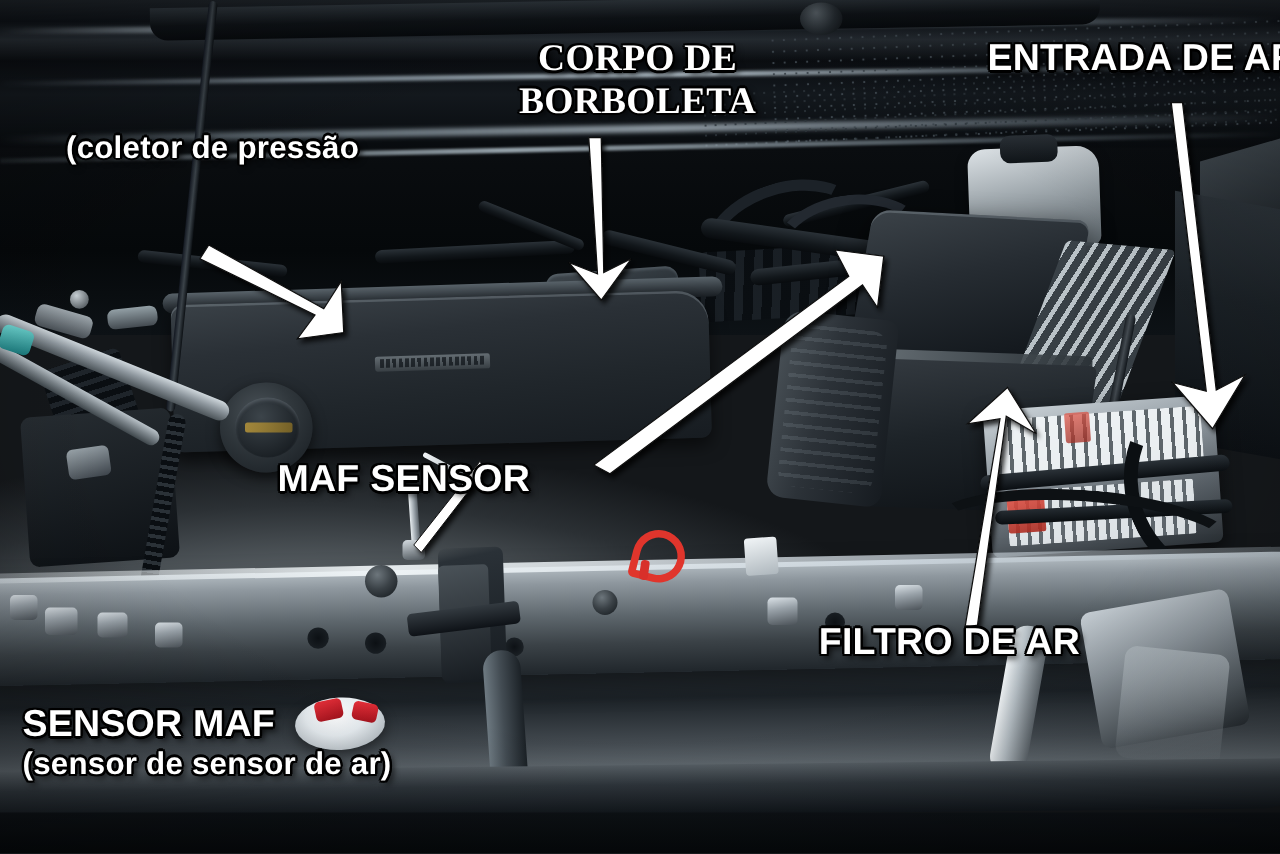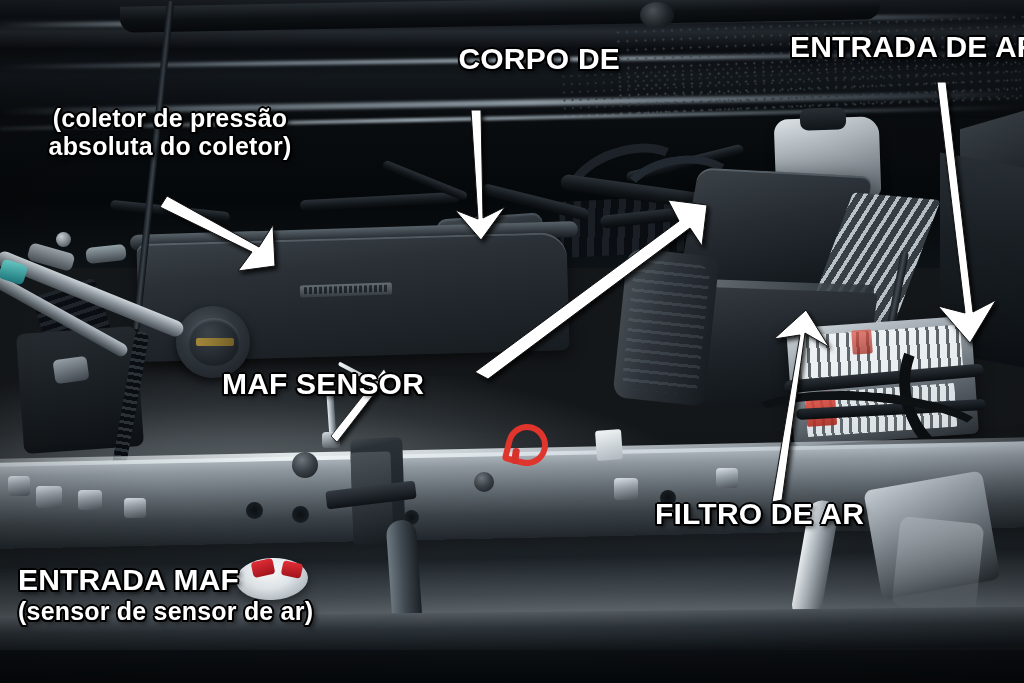--- a/index.html
+++ b/index.html
@@ -273,21 +273,21 @@
   .label{position:absolute;color:#ffffff;font-weight:bold;letter-spacing:.2px;
     text-shadow:
       2px 0 0 #000, -2px 0 0 #000, 0 2px 0 #000, 0 -2px 0 #000,
       1.5px 1.5px 0 #000, -1.5px 1.5px 0 #000, 1.5px -1.5px 0 #000, -1.5px -1.5px 0 #000,
       3px 3px 5px rgba(0,0,0,.85);
     white-space:nowrap;line-height:1.12;}
   .l-main{font-size:30px;}
   .l-sub{font-size:25px;}
 
   #lbl-map{left:30px;top:104px;text-align:center;width:280px;}
-  #lbl-tb{left:400px;top:42px;text-align:right;width:220px;}
+  #lbl-tb{left:400px;top:30px;text-align:center;width:220px;font-family:Liberation Serif, serif;}
   #lbl-intake{left:790px;top:30px;}
   #lbl-maf{left:222px;top:367px;}
   #lbl-filtro{left:655px;top:497px;}
   #lbl-sensormaf{left:18px;top:563px;text-align:left;width:300px;}
 
   svg#arrows{position:absolute;inset:0;width:1024px;height:683px;pointer-events:none;}
 </style>
 </head>
 <body>
 
@@ -440,32 +440,32 @@
 
     <g filter="url(#ashadow)">
       <polygon fill="#ffffff" stroke="#111" stroke-width="0.8" points="384,369 388,376 337,442 331,436"></polygon>
     </g>
   </svg>
 
   <div id="anno">
 
     <div class="label" id="lbl-map">
       <div class="l-sub">(coletor de pressão</div>
-      <div class="l-sub">absoluta do coletor)</div>
     </div>
 
     <div class="label" id="lbl-tb">
       <div class="l-main">CORPO DE</div>
+      <div class="l-main">BORBOLETA</div>
     </div>
 
     <div class="label l-main" id="lbl-intake">ENTRADA DE AR</div>
 
     <div class="label l-main" id="lbl-maf">MAF SENSOR</div>
 
     <div class="label l-main" id="lbl-filtro">FILTRO DE AR</div>
 
     <div class="label" id="lbl-sensormaf">
-      <div class="l-main">ENTRADA MAF</div>
+      <div class="l-main">SENSOR MAF</div>
       <div class="l-sub">(sensor de sensor de ar)</div>
     </div>
 
   </div>
 </div>
 
 </body></html>

